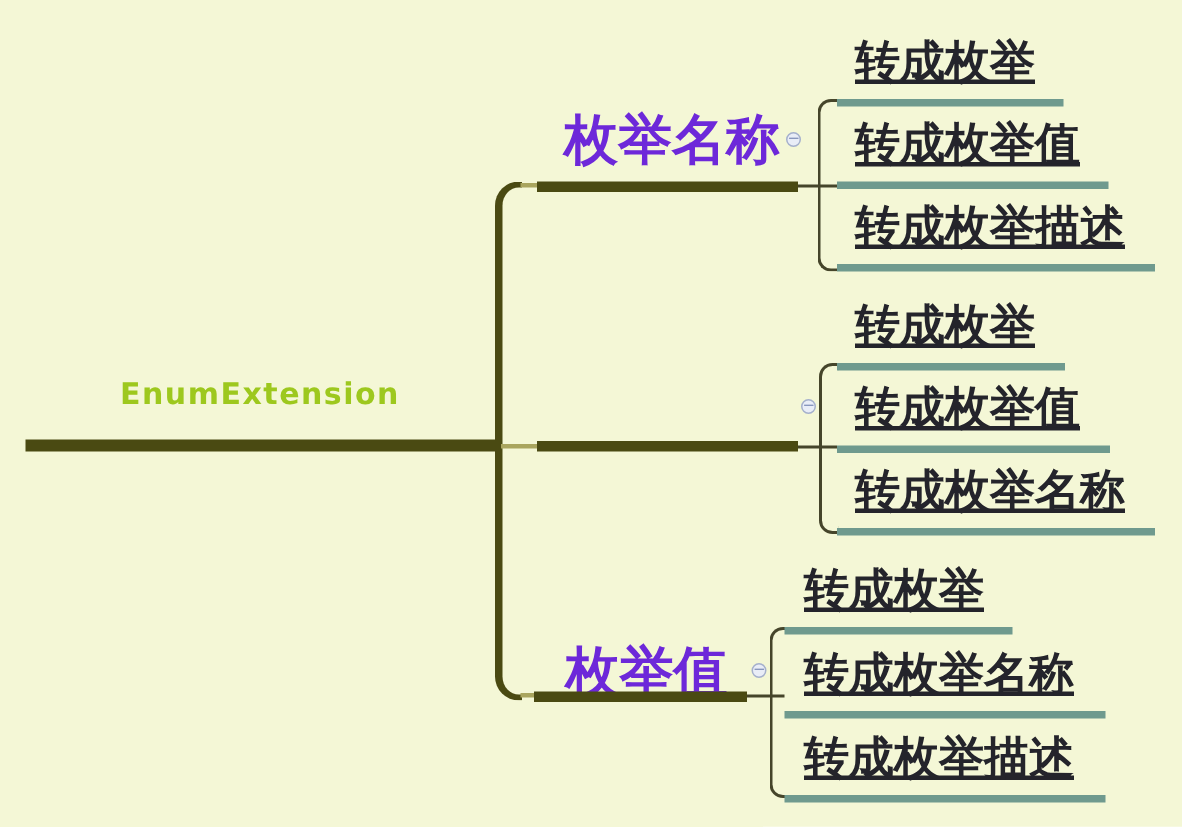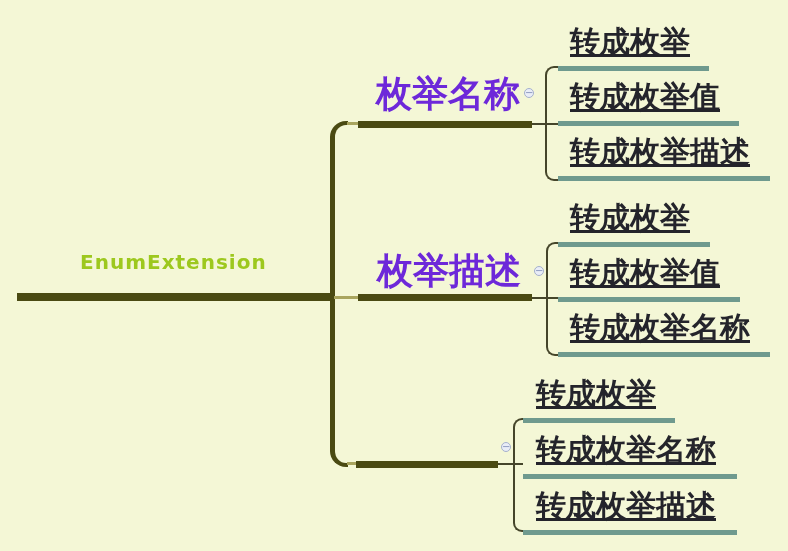--- a/index.html
+++ b/index.html
@@ -167,32 +167,32 @@
   <div class="toggle" id="toggle1">−</div>
   <div class="cstub" id="g1-stub"></div>
   <div class="cbracket" id="g1-bracket"></div>
   <div class="clabel" id="c11">转成枚举</div>
   <div class="teal" id="u11"></div>
   <div class="clabel" id="c12">转成枚举值</div>
   <div class="teal" id="u12"></div>
   <div class="clabel" id="c13">转成枚举描述</div>
   <div class="teal" id="u13"></div>
 
-  <div class="blabel" id="blabel2">枚举描述</div>
   <div class="bar" id="bbar2"></div>
   <div class="toggle" id="toggle2">−</div>
   <div class="cstub" id="g2-stub"></div>
   <div class="cbracket" id="g2-bracket"></div>
   <div class="clabel" id="c21">转成枚举</div>
   <div class="teal" id="u21"></div>
   <div class="clabel" id="c22">转成枚举值</div>
   <div class="teal" id="u22"></div>
   <div class="clabel" id="c23">转成枚举名称</div>
   <div class="teal" id="u23"></div>
 
+  <div class="blabel" id="blabel3">枚举值</div>
   <div class="bar" id="bbar3"></div>
   <div class="toggle" id="toggle3">−</div>
   <div class="cstub" id="g3-stub"></div>
   <div class="cbracket" id="g3-bracket"></div>
   <div class="clabel" id="c31">转成枚举</div>
   <div class="teal" id="u31"></div>
   <div class="clabel" id="c32">转成枚举名称</div>
   <div class="teal" id="u32"></div>
   <div class="clabel" id="c33">转成枚举描述</div>
   <div class="teal" id="u33"></div>

